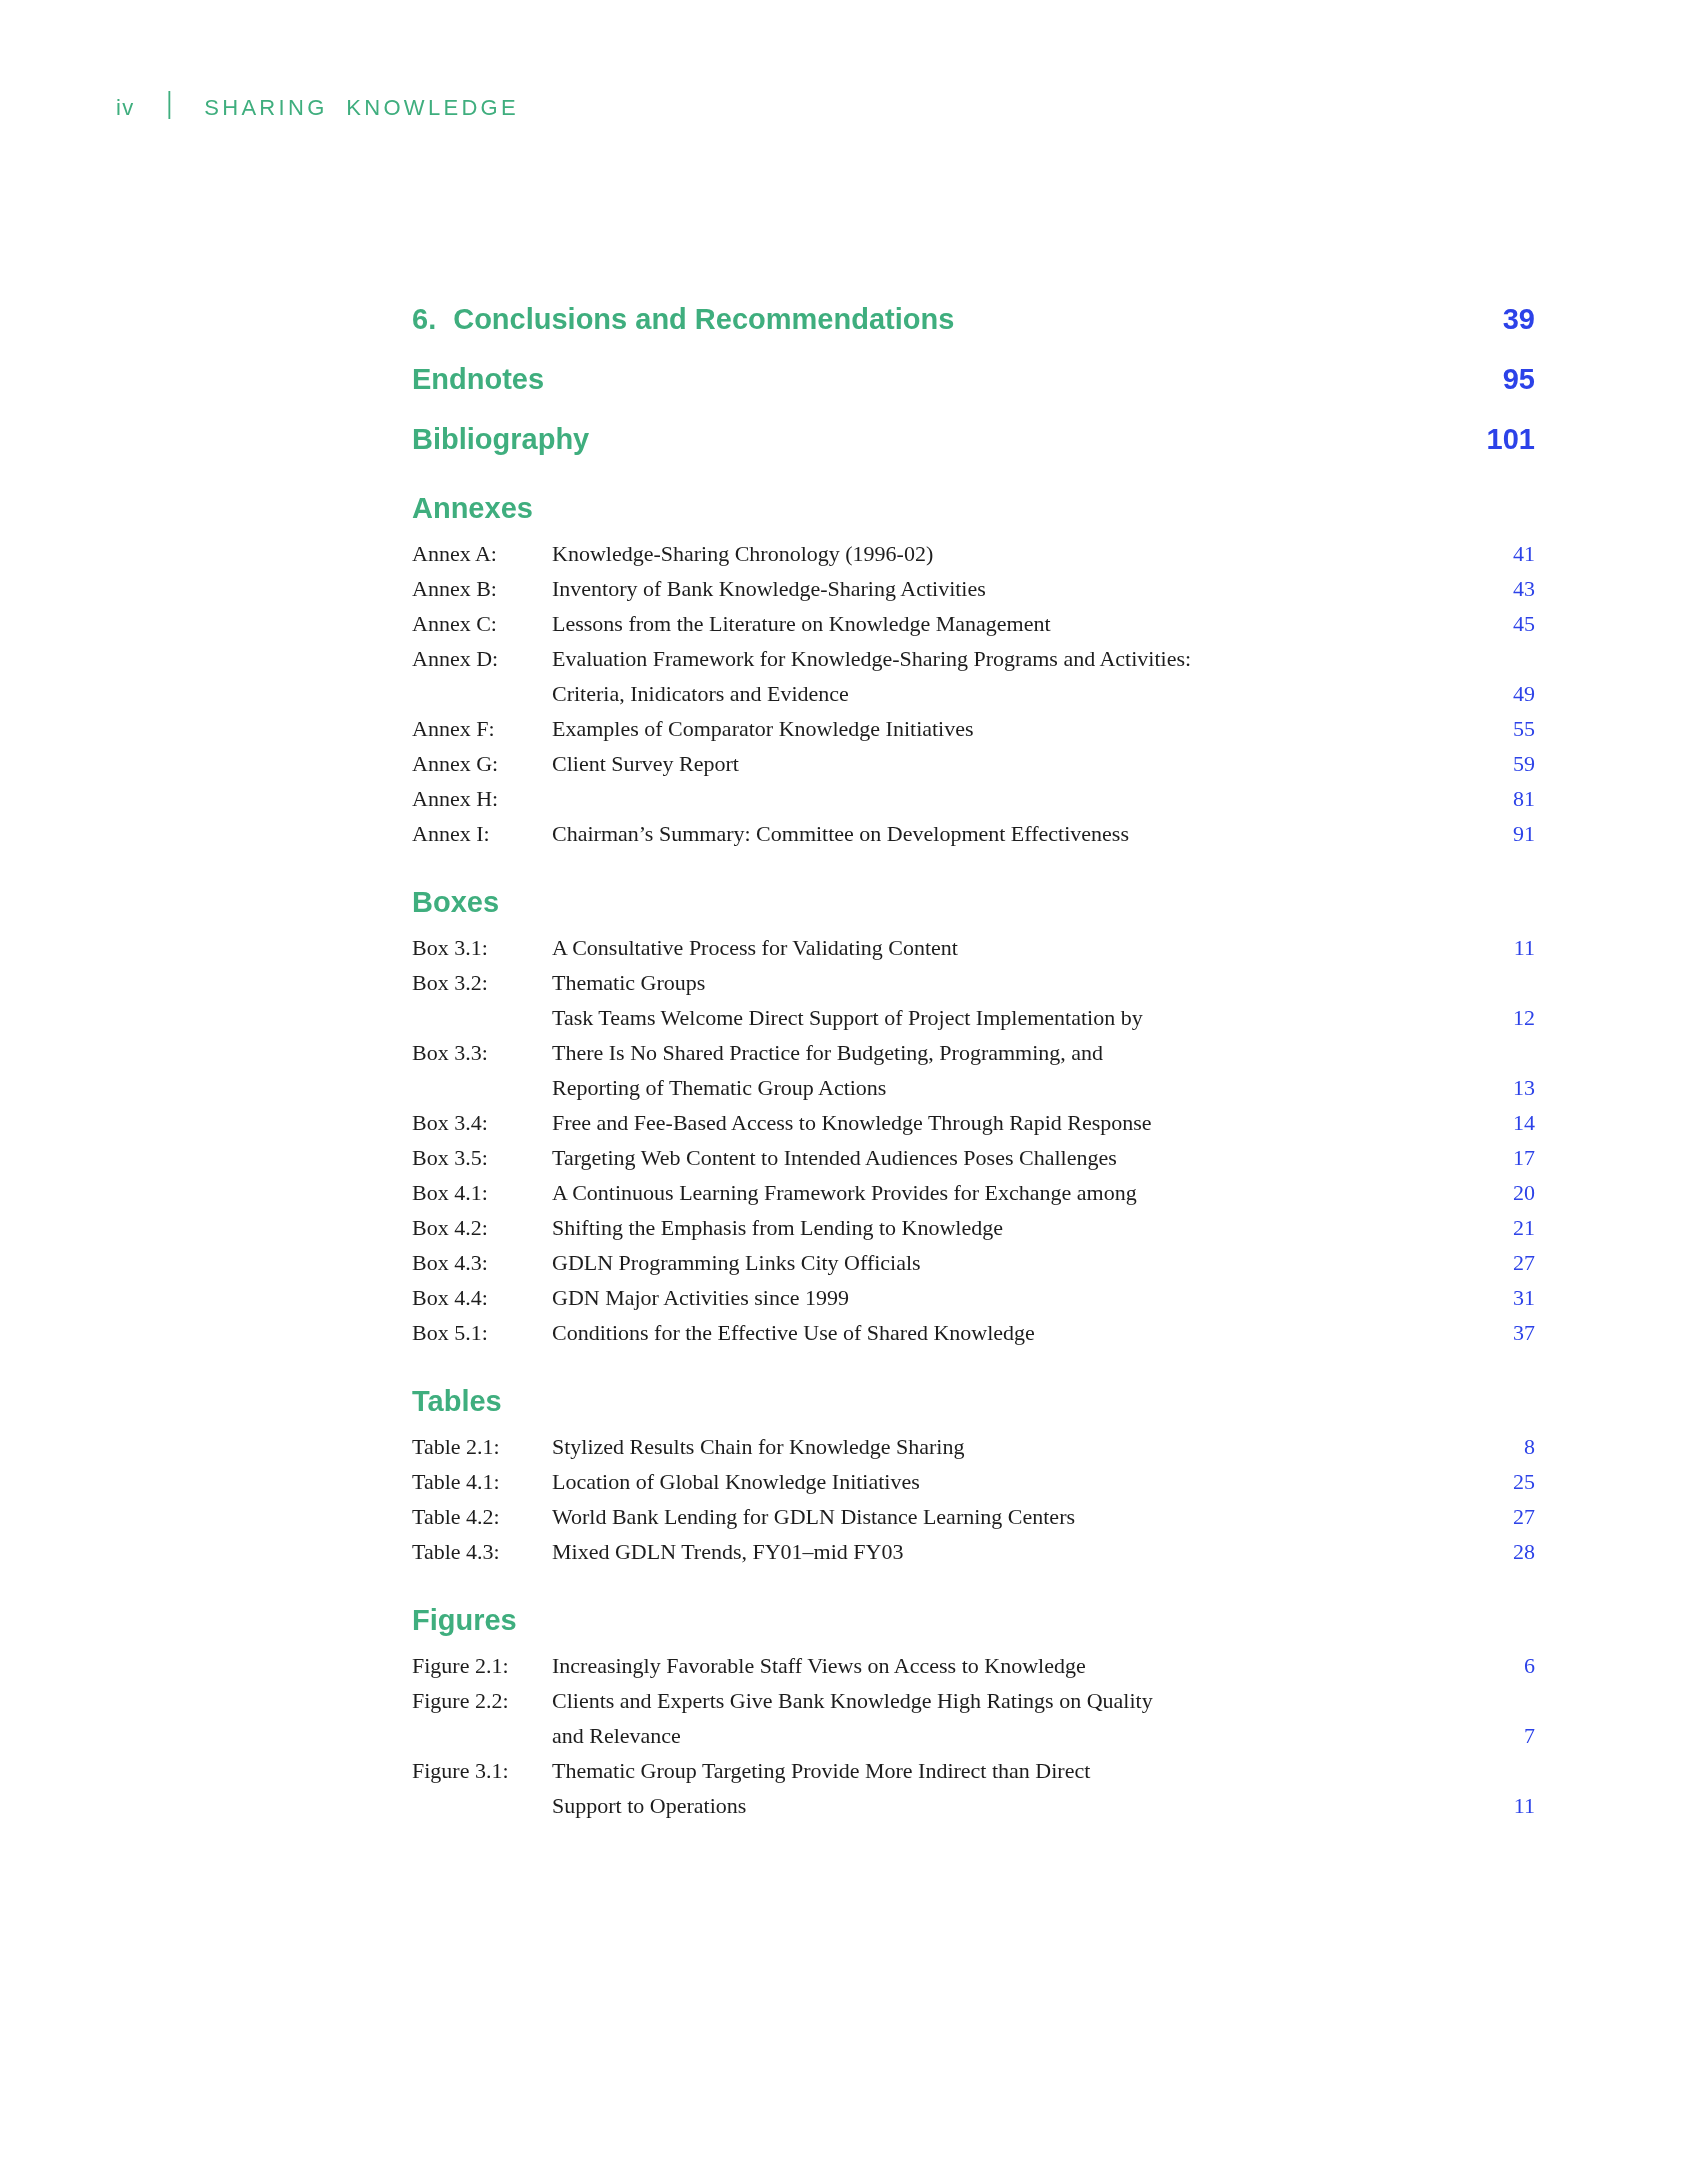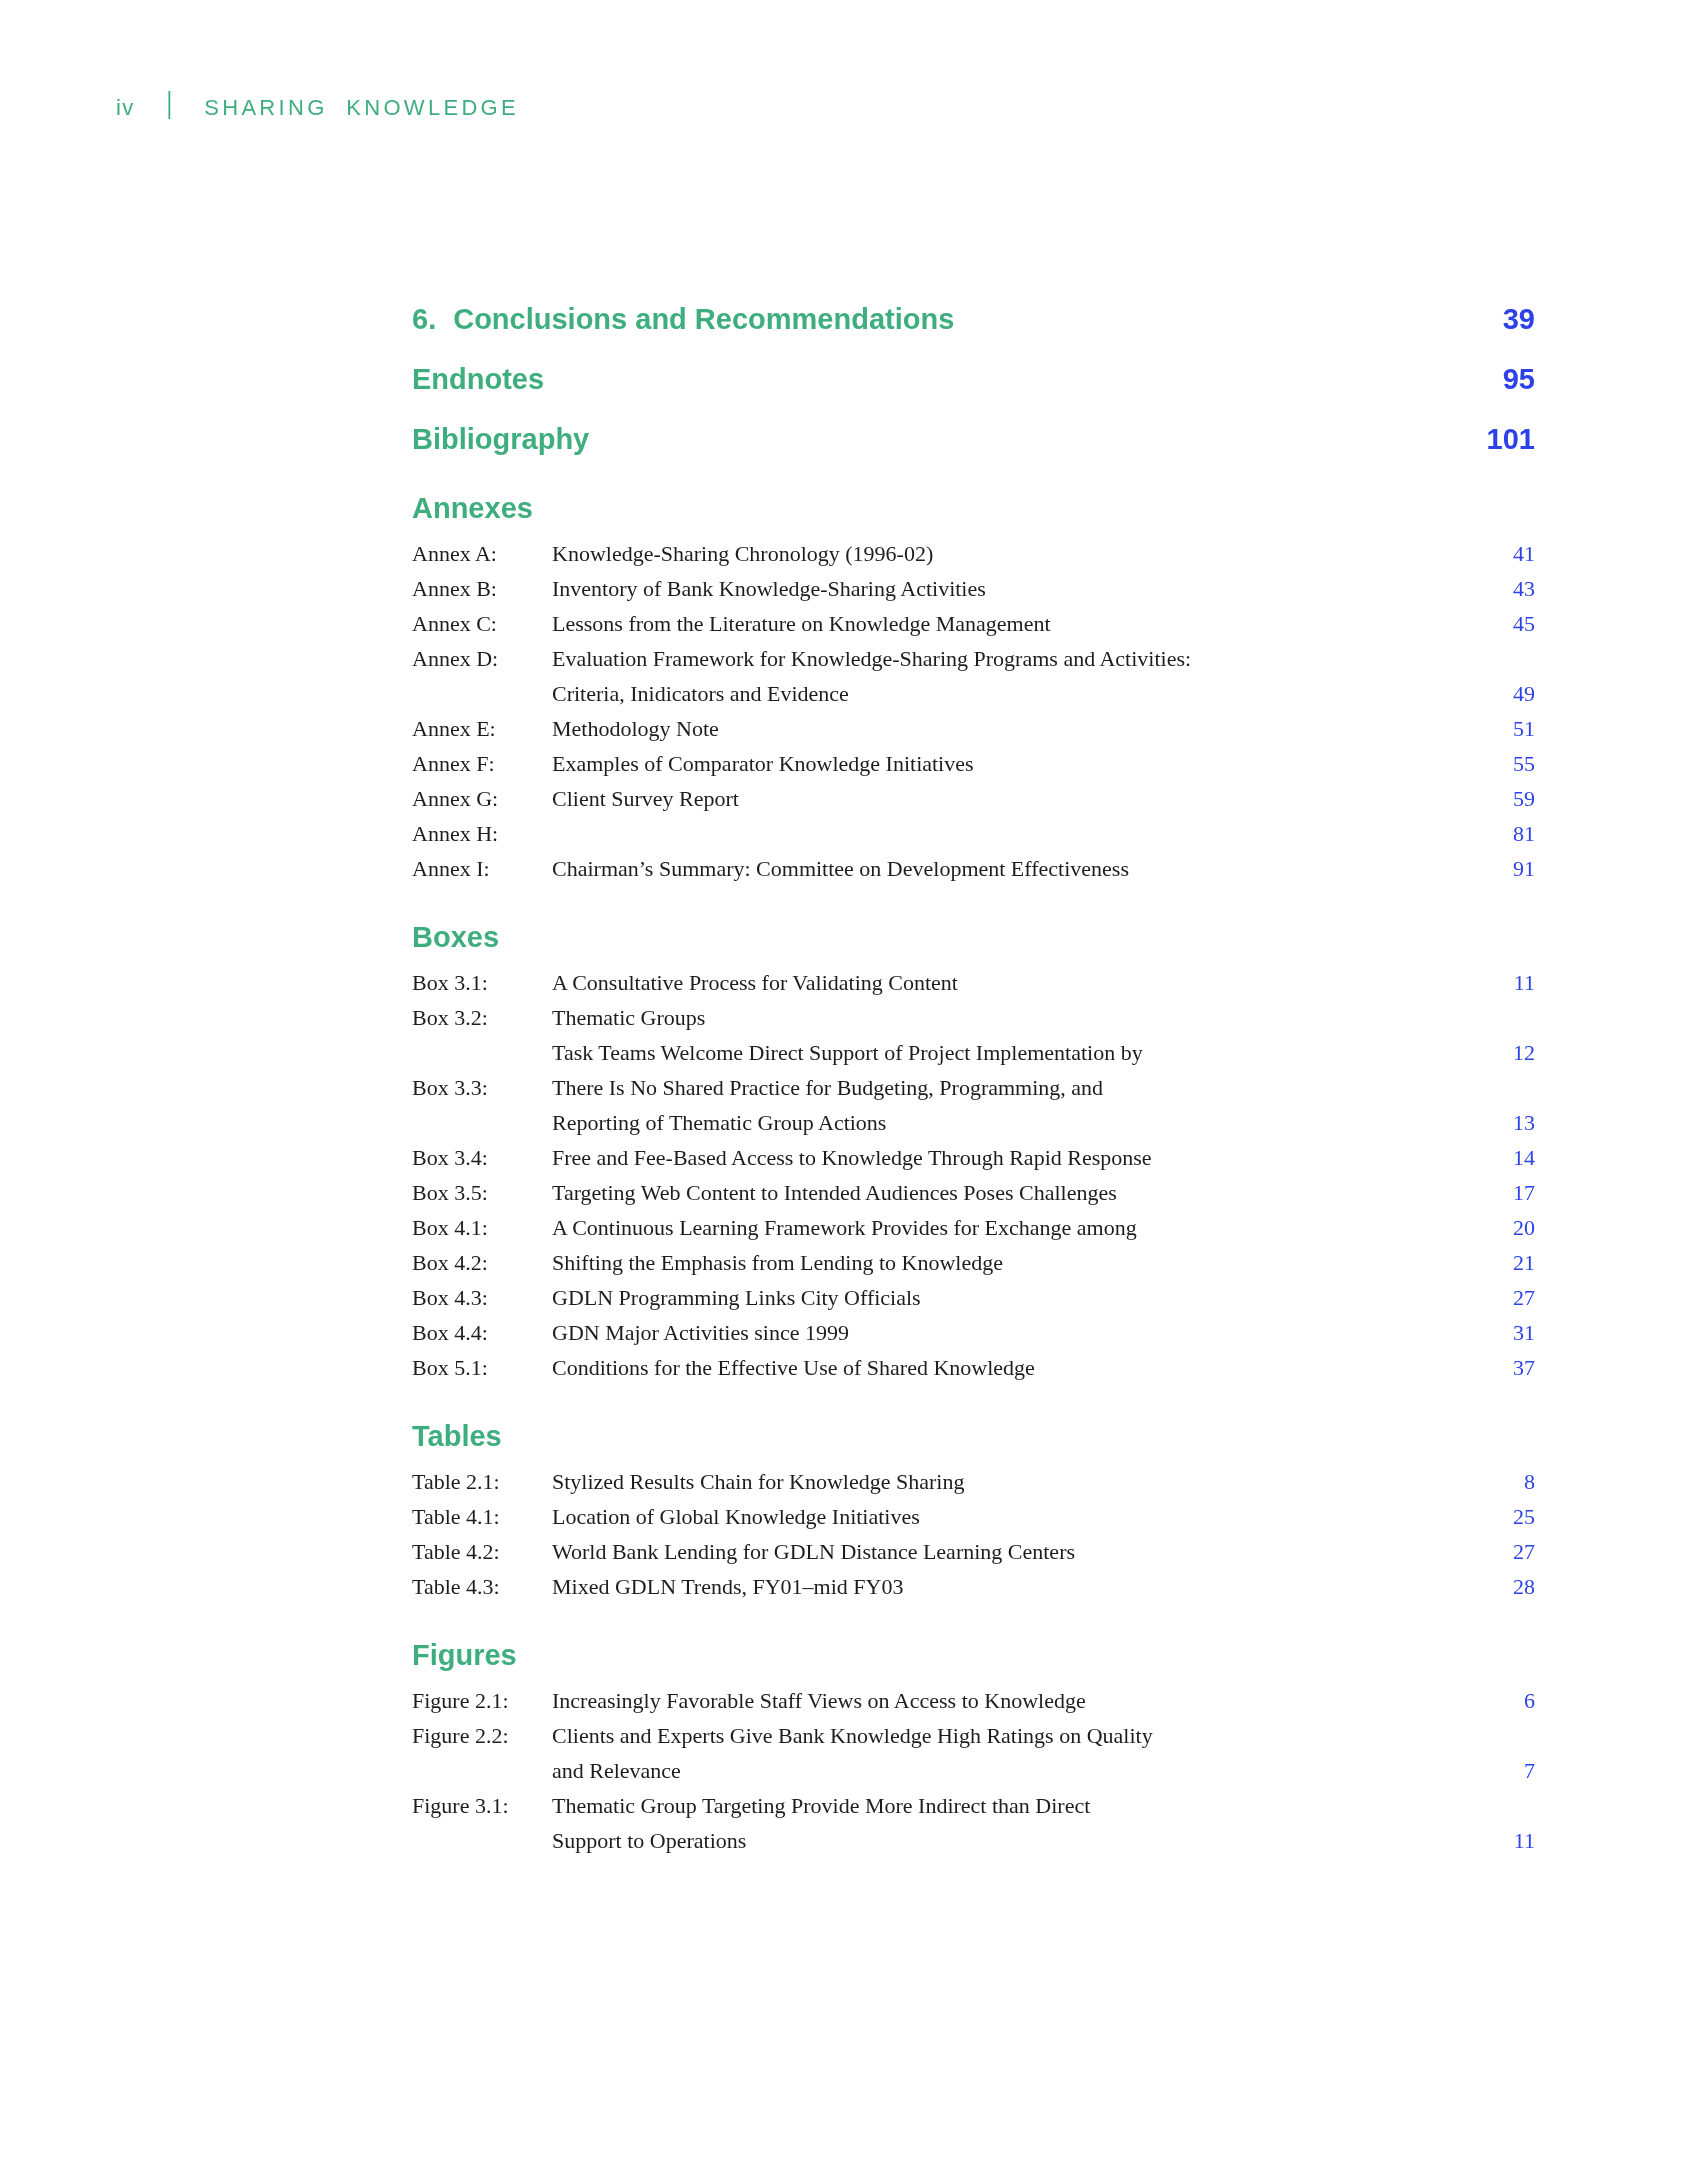--- a/index.html
+++ b/index.html
@@ -110,27 +110,20 @@
         </div>
         <div class="entry">
           <span class="label">Annex D:</span>
           <span class="desc">
             <span class="line">Evaluation Framework for Knowledge-Sharing Programs and Activities:</span>
             <span class="line">Criteria, Inidicators and Evidence</span>
           </span>
           <span class="pageno">49</span>
         </div>
         <div class="entry">
-          <span class="label">Annex E:</span>
-          <span class="desc">
-            <span class="line">Methodology Note</span>
-          </span>
-          <span class="pageno">51</span>
-        </div>
-        <div class="entry">
           <span class="label">Annex F:</span>
           <span class="desc">
             <span class="line">Examples of Comparator Knowledge Initiatives</span>
           </span>
           <span class="pageno">55</span>
         </div>
         <div class="entry">
           <span class="label">Annex G:</span>
           <span class="desc">
             <span class="line">Client Survey Report</span>

